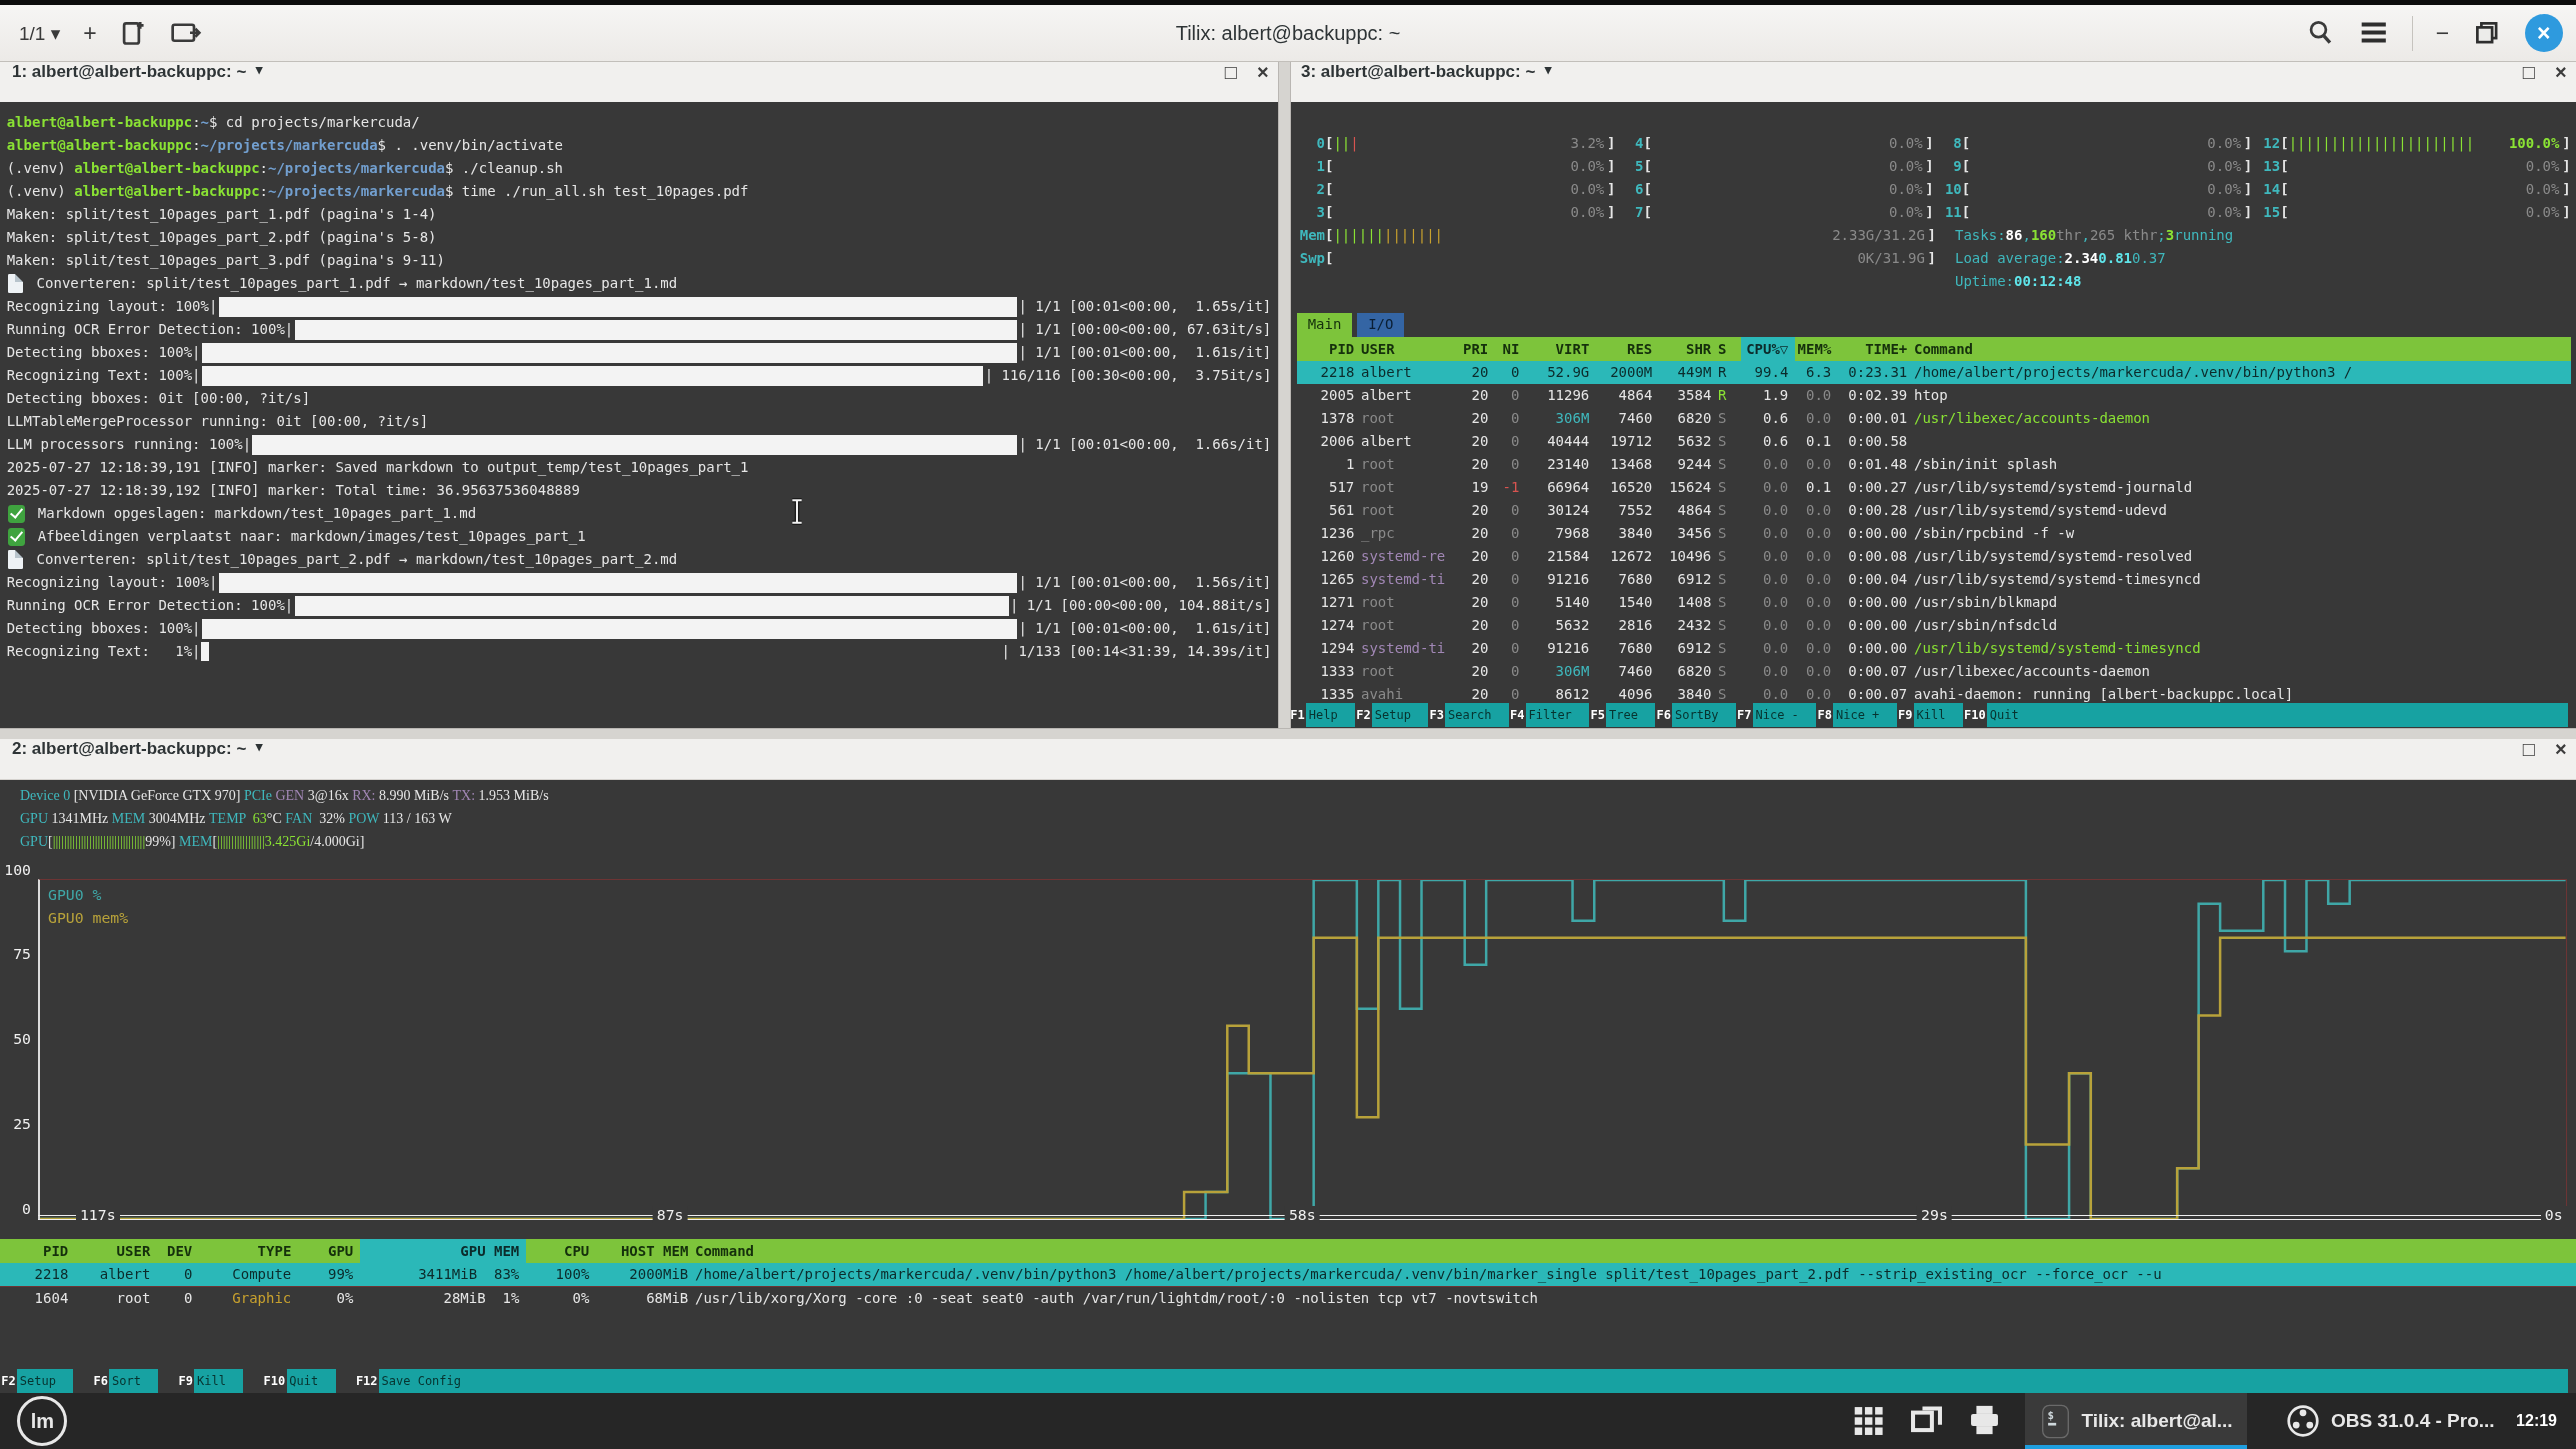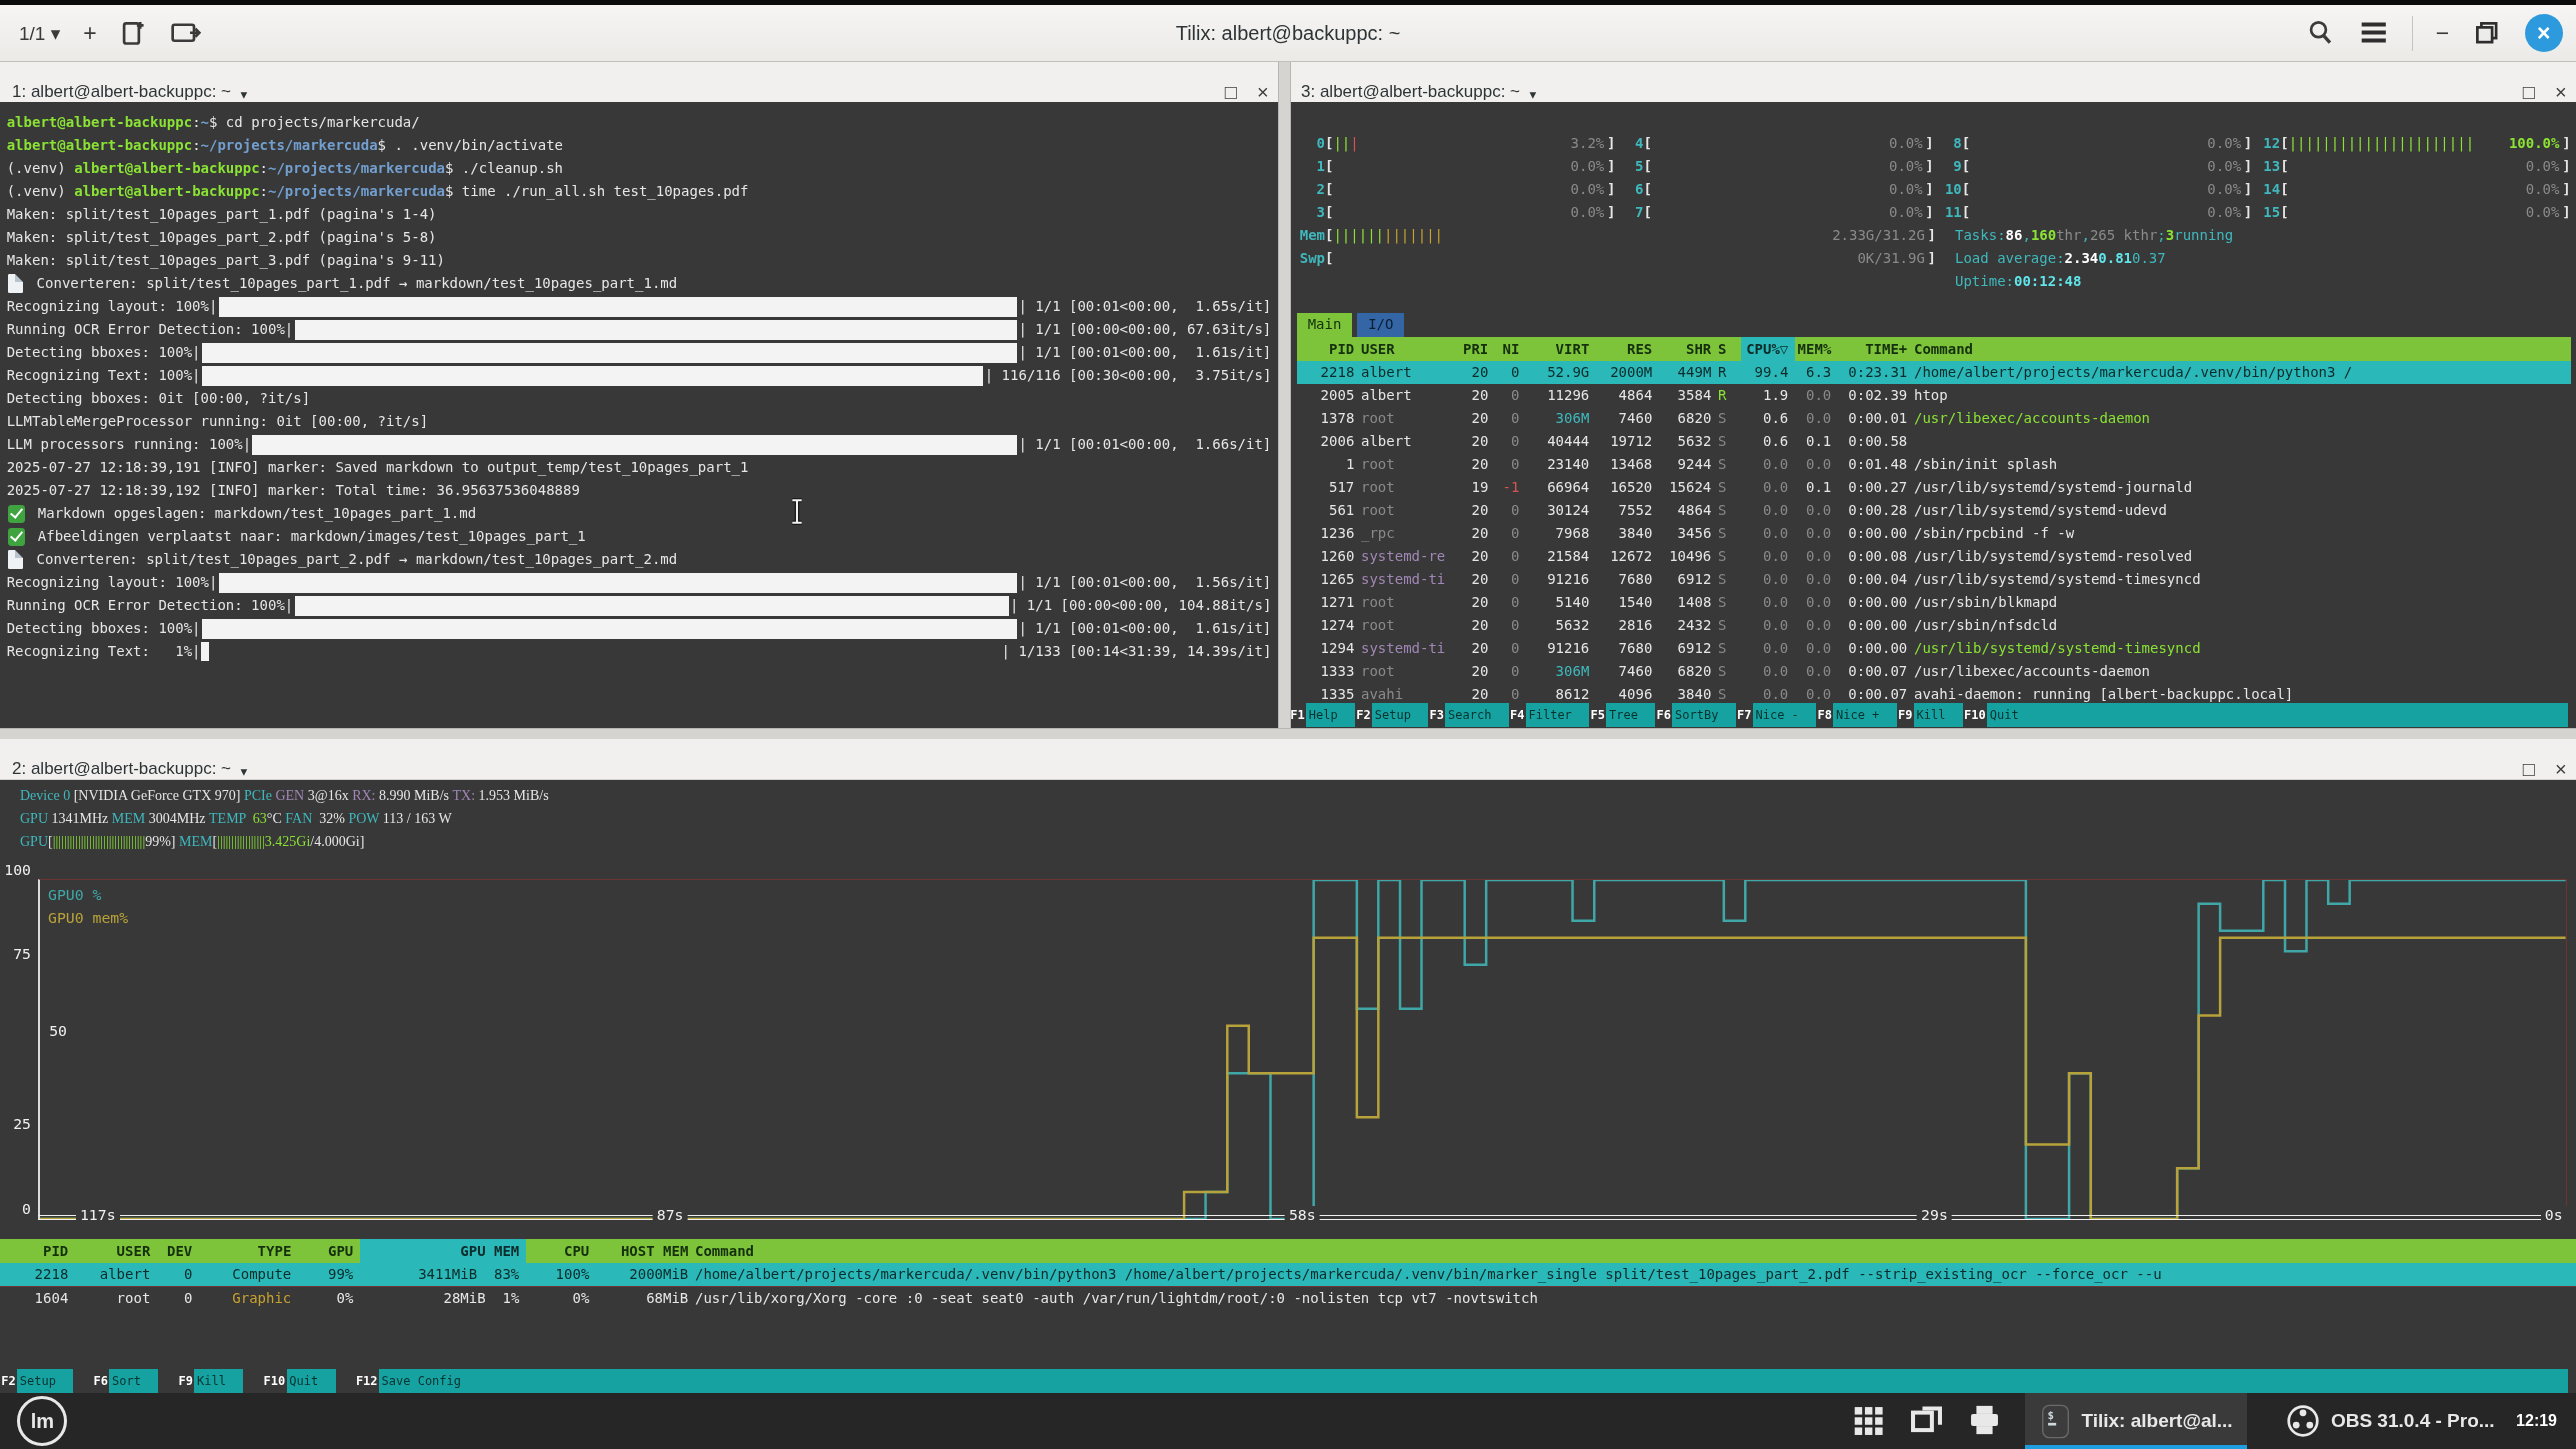--- a/index.html
+++ b/index.html
@@ -13,21 +13,21 @@
             display:flex;align-items:center;}
   #tb-left{display:flex;align-items:center;gap:23px;padding-left:19px;color:#3a3a3a;}
   #tb-title{position:absolute;left:50%;transform:translateX(-50%);font-size:20px;color:#2e3436;}
   #tb-right{position:absolute;right:13.4px;display:flex;align-items:center;gap:23px;}
   .tb-glyph{font-size:23px;color:#3a3a3a;line-height:1;}
   .tb-sep{width:0.7px;height:35px;background:#c6c3be;}
   #close-btn{width:38px;height:38px;border-radius:50%;background:#2e9ade;color:#fff;
              font-size:23px;font-weight:bold;display:flex;align-items:center;justify-content:center;}
   
   .pane-header{position:absolute;height:40px;background:#f1f0ee;border-bottom:0.7px solid #d5d2ce;
-               display:flex;align-items:flex-end;color:#2e3436;font-size:17px;}
+               display:flex;align-items:flex-start;color:#2e3436;font-size:17px;font-weight:bold;}
   .pane-title{padding-left:12px;}
   .pane-caret{margin-left:9.4px;font-size:13.4px;}
   .pane-btns{position:absolute;right:9.4px;display:flex;gap:20px;}
   .pane-btn{font-size:20px;color:#3c3c3c;line-height:1;}
   
   .term{position:absolute;background:#383838;overflow:hidden;}
   .tline{display:flex;align-items:center;height:23px;line-height:23px;font-size:14px;
          white-space:pre;overflow:hidden;}
   .tline span{white-space:pre;}
   .w{color:#e6e6e6}.wb{color:#ffffff;font-weight:bold}.k{color:#0c2b2b}
@@ -653,21 +653,21 @@
 
   <div id="nvtop" class="term mono" style="left:0;top:780px;right:0;height:614px;">
     <div id="nv-lines">
         <div class="tline"><span class="cy">Device 0</span><span class="w"> [NVIDIA GeForce GTX 970] </span><span class="cy">PCIe</span><span class="mg"> GEN </span><span class="w">3@16x </span><span class="mg">RX: </span><span class="w">8.990 MiB/s </span><span class="mg">TX: </span><span class="w">1.953 MiB/s</span></div>
         <div class="tline"><span class="cy">GPU </span><span class="w">1341MHz </span><span class="cy">MEM </span><span class="w">3004MHz </span><span class="cy">TEMP  </span><span class="grn">63</span><span class="w">°C </span><span class="cy">FAN  </span><span class="w">32% </span><span class="cy">POW </span><span class="w">113 / 163 W</span></div>
         <div class="tline"><span class="cy">GPU</span><span class="w">[</span><span class="grn">|||||||||||||||||||||||||||||||||</span><span class="w">99%] </span><span class="cy">MEM</span><span class="w">[</span><span class="grn">|||||||||||||||||</span><span class="grn">3.425Gi</span><span class="w">/4.000Gi]</span></div>
       </div>
     <div id="yticks">
         <span class="ytick" style="left: 0px; top: 81px;">100</span>
         <span class="ytick" style="left: 0px; top: 165px;">75</span>
-        <span class="ytick" style="left: 0px; top: 242px; margin-left: 36px;">50</span>
+        <span class="ytick" style="left: 0px; top: 250px;">50</span>
         <span class="ytick" style="left: 0px; top: 335px;">25</span>
         <span class="ytick" style="left: 0px; top: 420px;">0</span>
       </div>
     <div id="plot">
       <svg id="plot-svg" viewBox="0 0 100 100" preserveAspectRatio="none">
           <polyline points="0.00,100.00 46.15,100.00 46.15,92.00 47.01,92.00 47.01,57.00 48.72,57.00 48.72,100.00 50.43,100.00 50.43,0.00 52.14,0.00 52.14,38.00 52.99,38.00 52.99,0.00 53.85,0.00 53.85,38.00 54.70,38.00 54.70,0.00 56.41,0.00 56.41,25.00 57.26,25.00 57.26,0.00 60.68,0.00 60.68,12.00 61.54,12.00 61.54,0.00 66.67,0.00 66.67,12.00 67.52,12.00 67.52,0.00 78.63,0.00 78.63,100.00 80.34,100.00 80.34,57.00 81.20,57.00 81.20,100.00 84.62,100.00 84.62,85.00 85.47,85.00 85.47,7.00 86.32,7.00 86.32,15.00 88.03,15.00 88.03,0.00 88.89,0.00 88.89,21.00 89.74,21.00 89.74,0.00 90.60,0.00 90.60,7.00 91.45,7.00 91.45,0.00 100.00,0.00" fill="none" stroke="#3fa7a7" stroke-width="2.5" vector-effect="non-scaling-stroke"></polyline>
           <polyline points="0.00,100.00 45.30,100.00 45.30,92.00 47.01,92.00 47.01,43.00 47.86,43.00 47.86,57.00 50.43,57.00 50.43,17.00 52.14,17.00 52.14,70.00 52.99,70.00 52.99,17.00 78.63,17.00 78.63,78.00 80.34,78.00 80.34,57.00 81.20,57.00 81.20,100.00 84.62,100.00 84.62,85.00 85.47,85.00 85.47,40.00 86.32,40.00 86.32,17.00 100.00,17.00" fill="none" stroke="#b8a23a" stroke-width="2.5" vector-effect="non-scaling-stroke"></polyline>
         </svg>
       <div id="legend">
           <div style="color: rgb(63, 167, 167);">GPU0 %</div>

